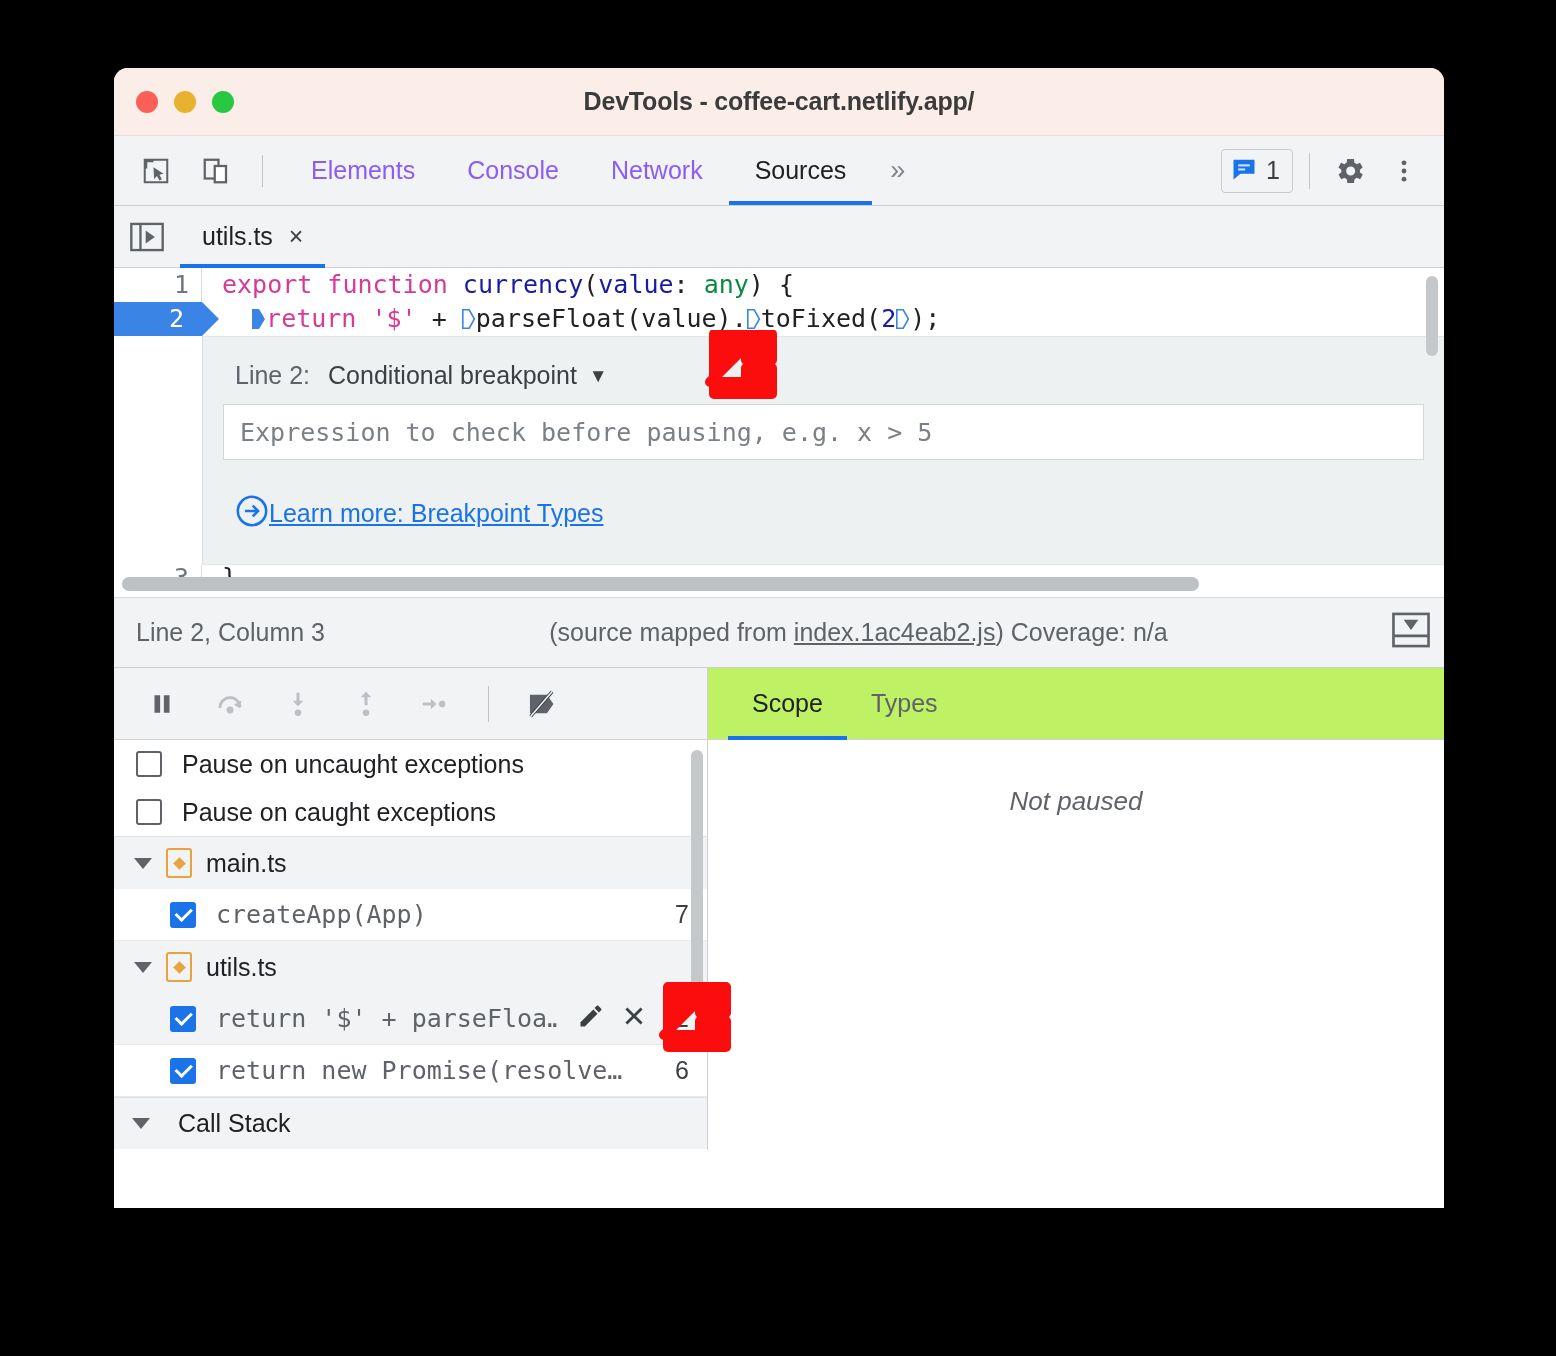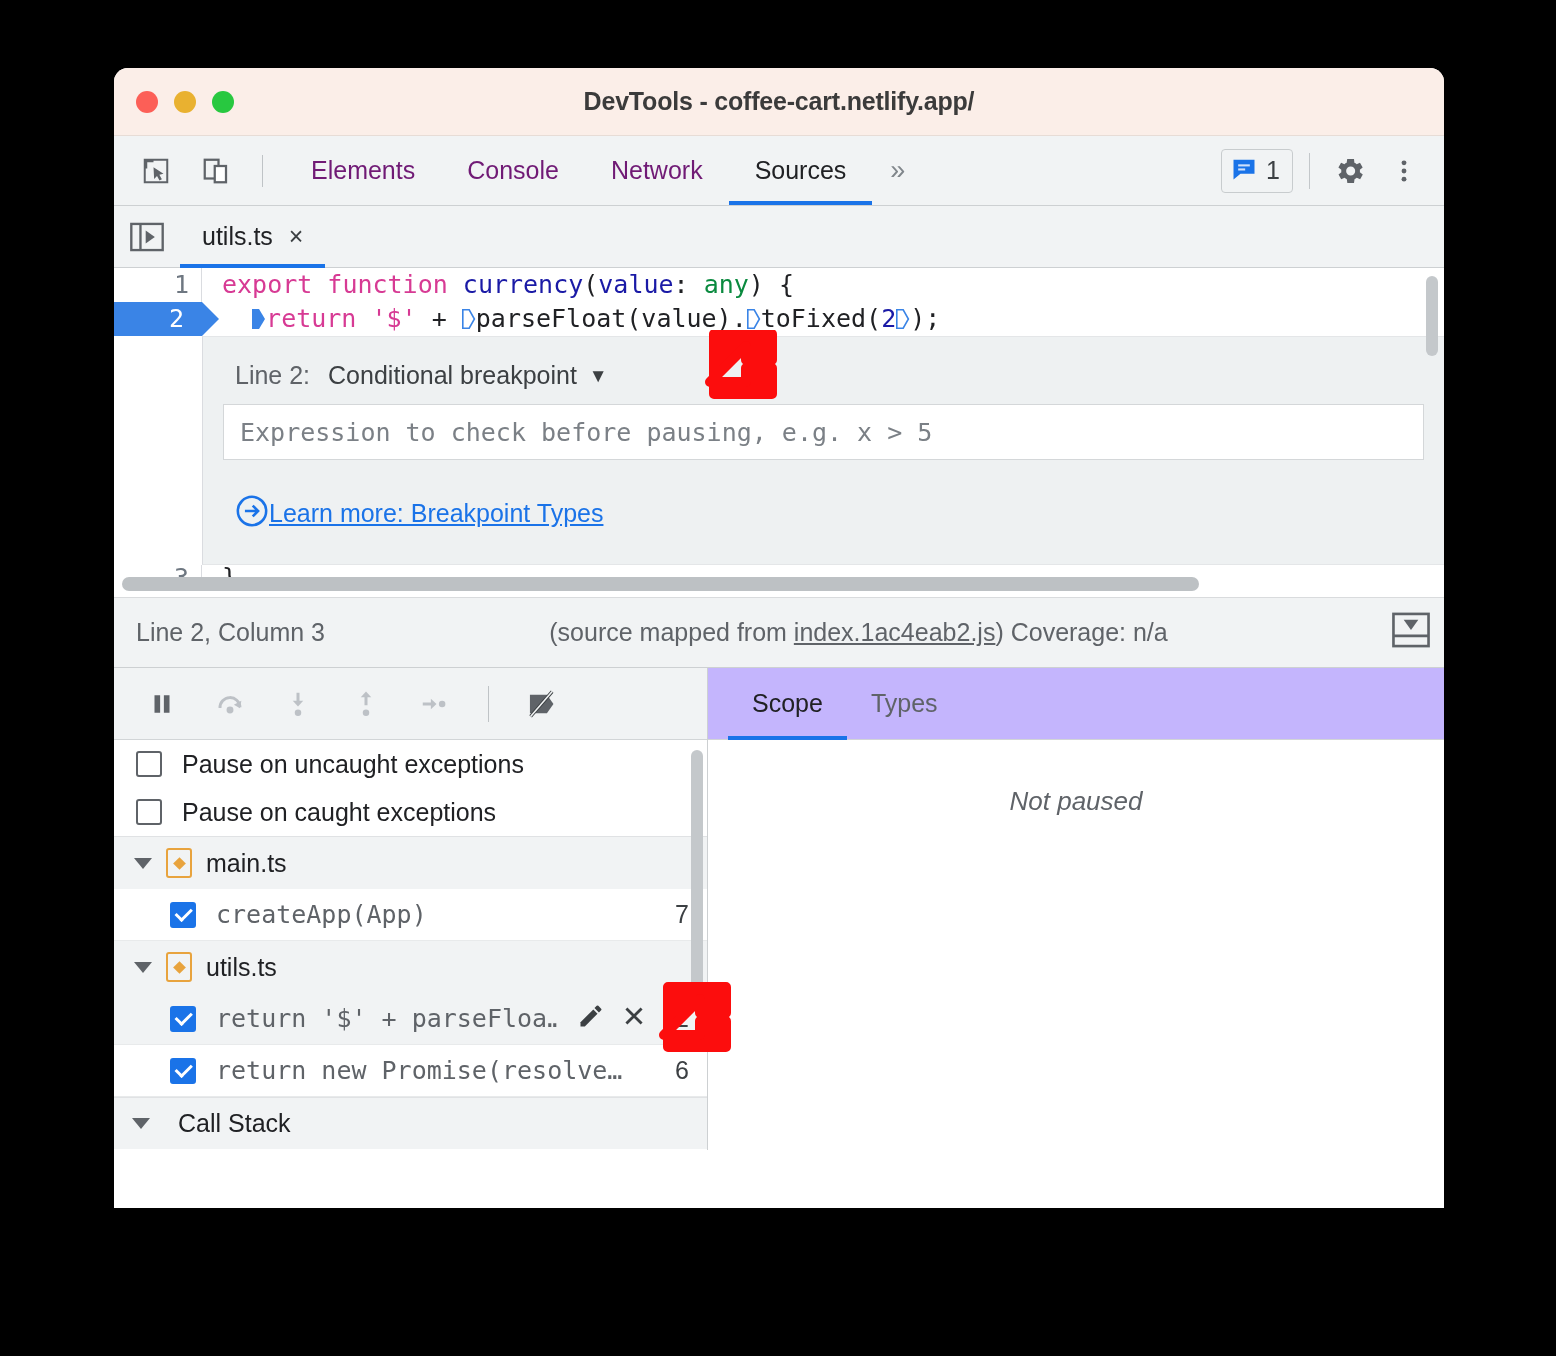--- a/index.html
+++ b/index.html
@@ -53,21 +53,21 @@
   .tb-icons { display: flex; align-items: center; padding-left: 18px; gap: 12px; }
   .tb-btn {
     width: 48px; height: 48px;
     display: flex; align-items: center; justify-content: center;
     border-radius: 4px;
   }
   .tb-sep { width: 1px; height: 32px; background: #bfc3c6; align-self: center; margin: 0 10px; }
   .tabs { display: flex; align-items: stretch; margin-left: 12px; }
   .tab {
     display: flex; align-items: center; padding: 0 26px;
-    font-size: 25px; color: #701a75;
+    font-size: 25px; color: #8b5cf6;
     position: relative;
   }
   .tab.active { color: #202124; }
   .tab.active::after {
     content: ""; position: absolute; left: 0; right: 0; bottom: 0;
     height: 4px; background: #1a73e8;
   }
   .chev-more { font-size: 27px; color: #80868b; display: flex; align-items: center; padding: 0 18px; }
   .tb-right { margin-left: auto; display: flex; align-items: center; padding-right: 16px; gap: 6px; }
   .msg-badge {
@@ -262,21 +262,21 @@
     font-size: 25px; color: #202124;
   }
   .cs-body { background:#fff; height: 54px; display:flex; align-items:flex-start; justify-content:center; overflow:hidden; }
   .cs-np { font-size: 25px; font-style: italic; color: #5f6368; padding-top: 14px; }
   .list-scroll {
     position: absolute; right: 4px; top: 10px; width: 12px; height: 250px;
     border-radius: 6px; background: #c4c8cb;
   }
 
   .scope-tabs {
-    height: 72px; background: #c4b5fd;
+    height: 72px; background: #bef264;
     border-bottom: 1px solid #d2d5d7;
     display: flex; align-items: stretch; padding-left: 20px;
   }
   .stab { display:flex; align-items:center; padding: 0 24px; font-size: 25px; color:#5f6368; position: relative; }
   .stab.active { color:#202124; }
   .stab.active::after { content:""; position:absolute; left:0; right:0; bottom:-1px; height:4px; background:#1a73e8; }
   .scope-body { flex:1; display:flex; justify-content:center; padding-top: 46px; }
   .scope-np { font-size: 26px; font-style: italic; color: #5f6368; }
 
   

